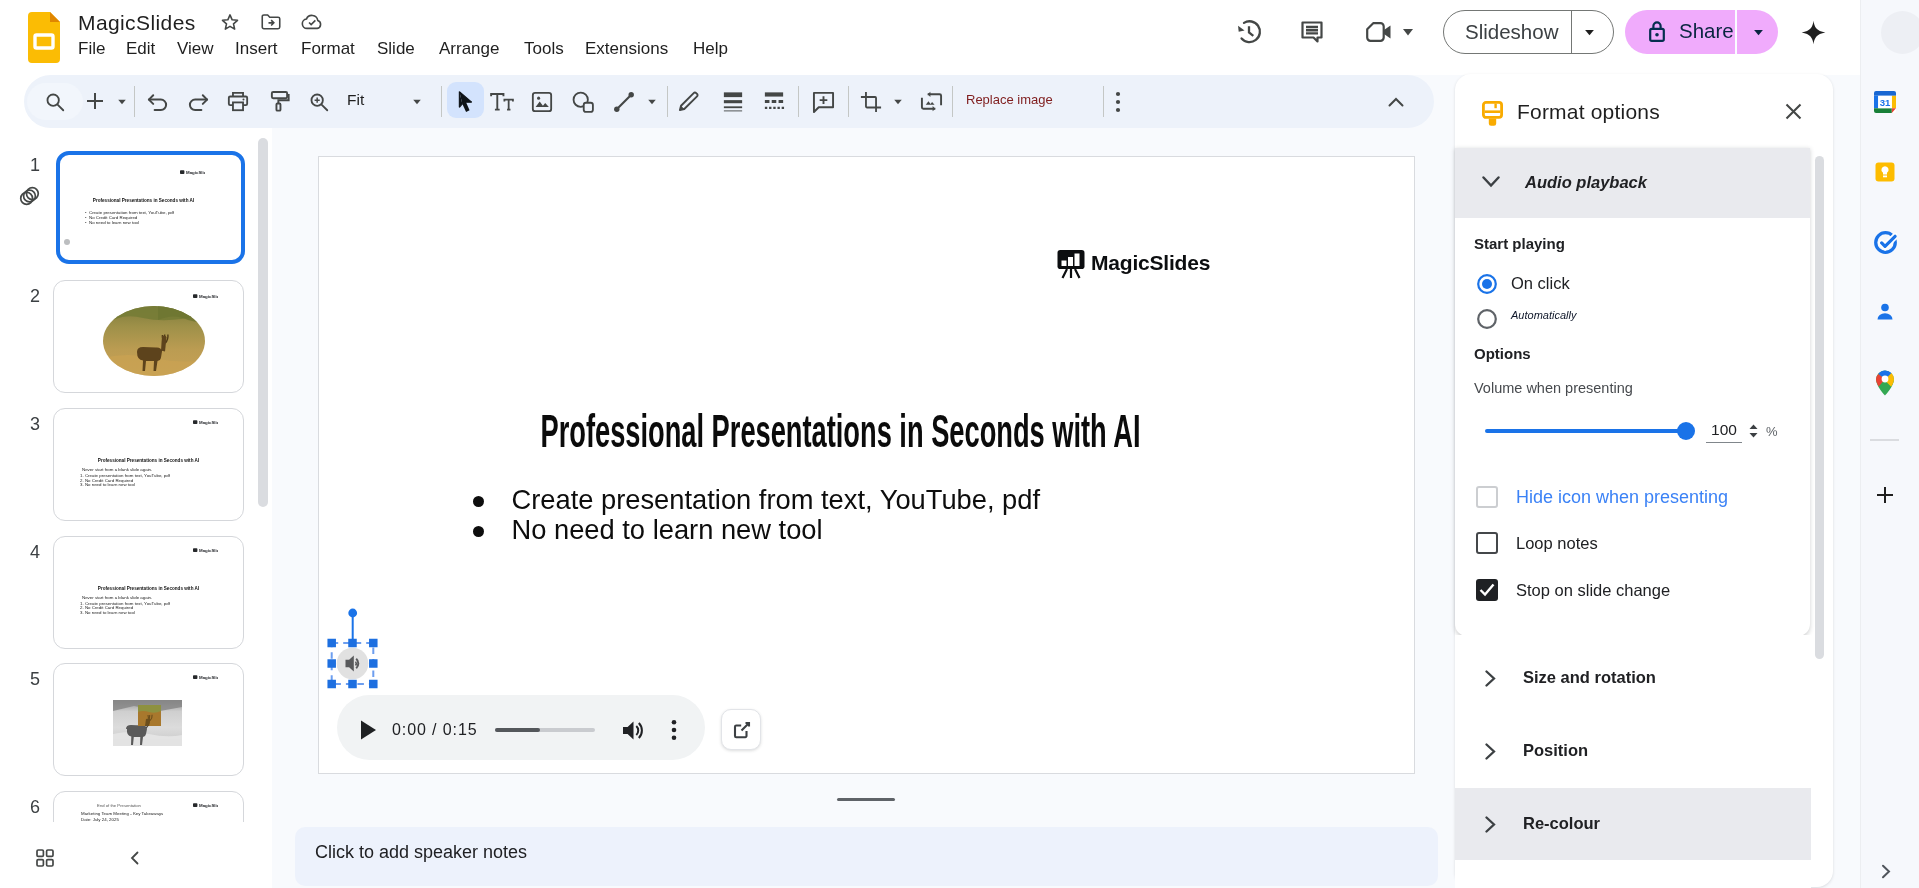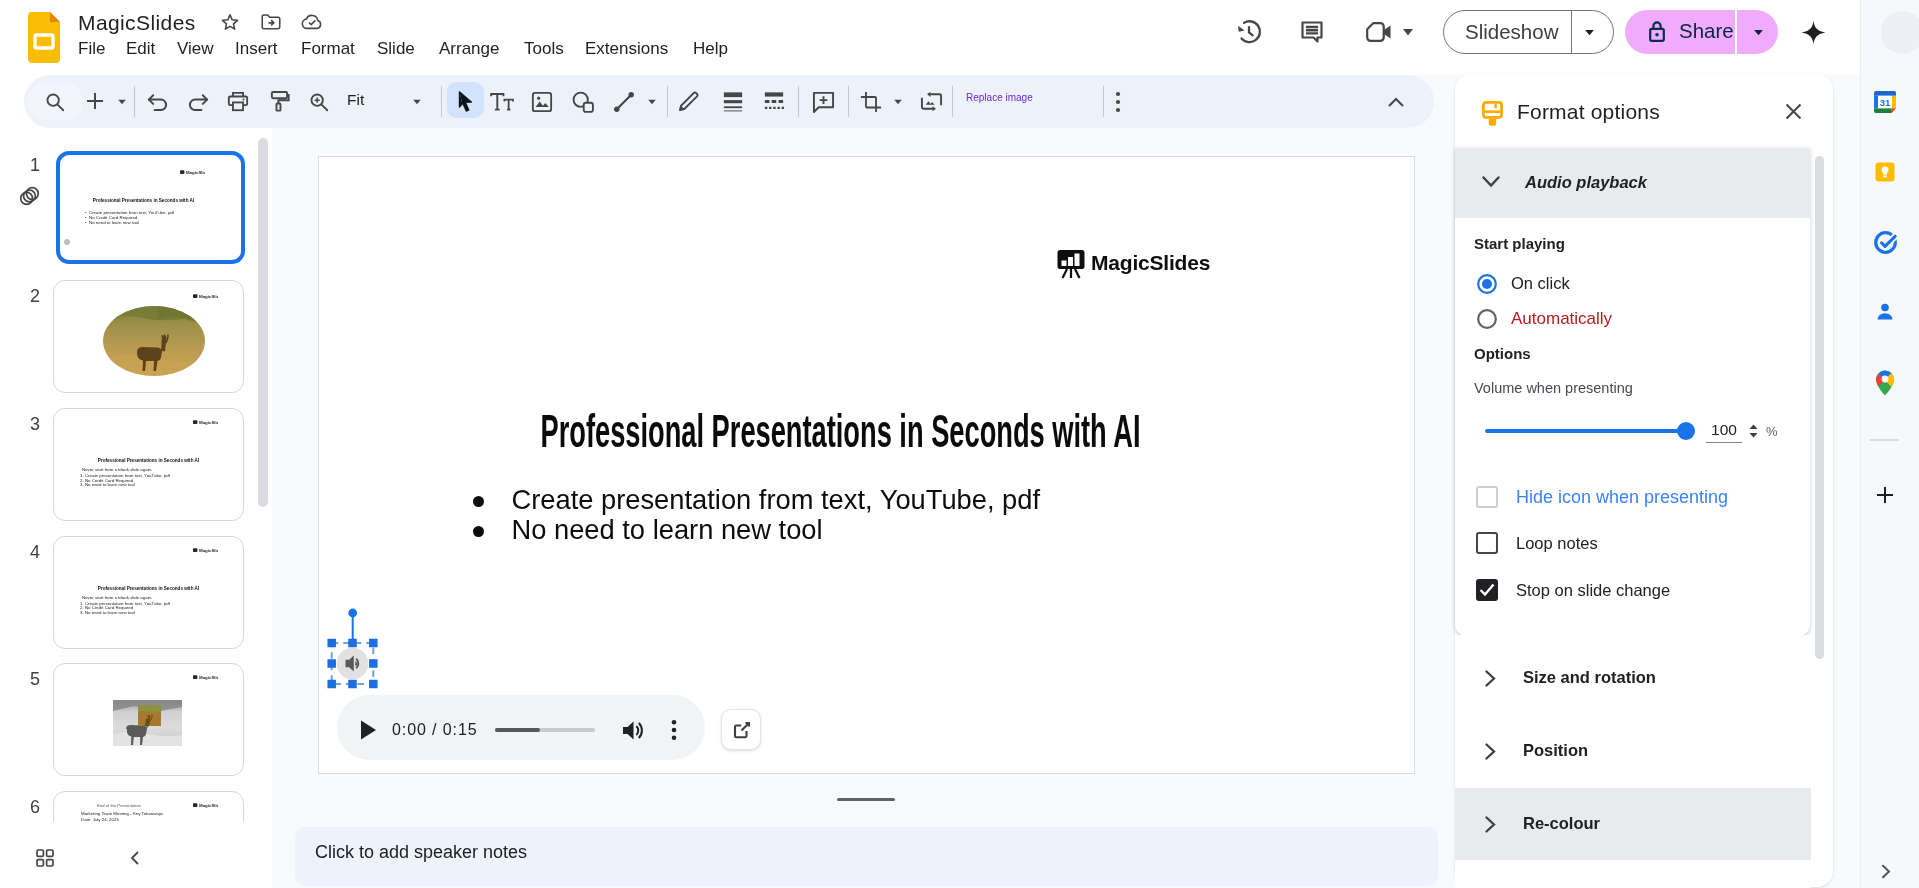--- a/index.html
+++ b/index.html
@@ -219,21 +219,21 @@
     </svg>
 
   <svg class="ico" style="left:896px;top:15px;" width="23" height="23" viewBox="0 0 24 24">
     <path fill="none" stroke="#444746" stroke-width="2" d="M8 4.5 h12.5 a1.5 1.5 0 0 1 1.5 1.5 v10"></path>
     <path fill="none" stroke="#444746" stroke-width="2" d="M16 19.5 H3.5 A1.5 1.5 0 0 1 2 18 V8"></path>
     <path d="M8 4.5 l2.8-2.8 v5.6 Z" fill="#444746"></path>
     <path d="M16 19.5 l-2.8 2.8 v-5.6 Z" fill="#444746"></path>
     <path d="M6 15.5 l2.8-3.8 2.2 2.8 1.6-1.9 2.6 2.9 Z" fill="#444746"></path>
   </svg>
   <div class="abs" style="left:928px;top:11px;width:1px;height:31px;background:#c4c7c5;"></div>
-  <div class="abs" style="left:942px;top:17px;font-size:10px;color:#6d28d9;">Replace image</div>
+  <div class="abs" style="left:942px;top:17px;font-size:13px;color:#7f1d1d;">Replace image</div>
   <div class="abs" style="left:1079px;top:11px;width:1px;height:31px;background:#c4c7c5;"></div>
 
   <svg class="ico" style="left:1089px;top:16px;" width="10" height="22" viewBox="0 0 10 22">
       <circle cx="5" cy="3" r="2.1" fill="#444746"></circle>
       <circle cx="5" cy="11" r="2.1" fill="#444746"></circle>
       <circle cx="5" cy="19" r="2.1" fill="#444746"></circle>
     </svg>
 
   <svg class="ico" style="left:1364px;top:22px;" width="16" height="10" viewBox="0 0 16 10">
       <path d="M1.5 8.5 L8 2 l6.5 6.5" fill="none" stroke="#444746" stroke-width="2" stroke-linecap="round"></path>
@@ -484,21 +484,21 @@
   <div class="abs" style="left:19px;top:161px;font-size:15px;font-weight:700;color:#202124;">Start playing</div>
 
   <svg class="ico" style="left:22px;top:200px;" width="20" height="20" viewBox="0 0 20 20">
       <circle cx="10" cy="10" r="8.8" fill="none" stroke="#1a73e8" stroke-width="2.2"></circle>
       <circle cx="10" cy="10" r="5" fill="#1a73e8"></circle>
     </svg>
   <div class="abs" style="left:56px;top:200px;font-size:16.5px;color:#202124;">On click</div>
   <svg class="ico" style="left:22px;top:235px;" width="20" height="20" viewBox="0 0 20 20">
       <circle cx="10" cy="10" r="8.8" fill="none" stroke="#5f6368" stroke-width="2.2"></circle>
     </svg>
-  <div class="abs" style="left:56px;top:235px;font-size:17px;color:#b91c1c;">Automatically</div>
+  <div class="abs" style="left:56px;top:235px;font-size:11px;color:#0f172a;font-style:italic;">Automatically</div>
   <div class="abs" style="left:19px;top:271px;font-size:15px;font-weight:700;color:#202124;">Options</div>
   <div class="abs" style="left:19px;top:306px;font-size:14.5px;color:#474a4e;">Volume when presenting</div>
 
   <div class="abs" style="left:30px;top:355px;width:205px;height:4px;border-radius:2px;background:#1a73e8;"></div>
   <div class="abs" style="left:222px;top:348px;width:18px;height:18px;border-radius:50%;background:#1a73e8;"></div>
 
   <div class="abs" style="left:251px;top:347px;width:36px;text-align:center;font-size:15.5px;color:#202124;">100</div>
   <div class="abs" style="left:251px;top:368px;width:36px;height:1px;background:#80868b;"></div>
   <svg class="ico" style="left:293px;top:349px;" width="11" height="16" viewBox="0 0 11 16">
       <path d="M1.5 6 L5.5 1.5 L9.5 6 Z" fill="#3c4043"></path>

